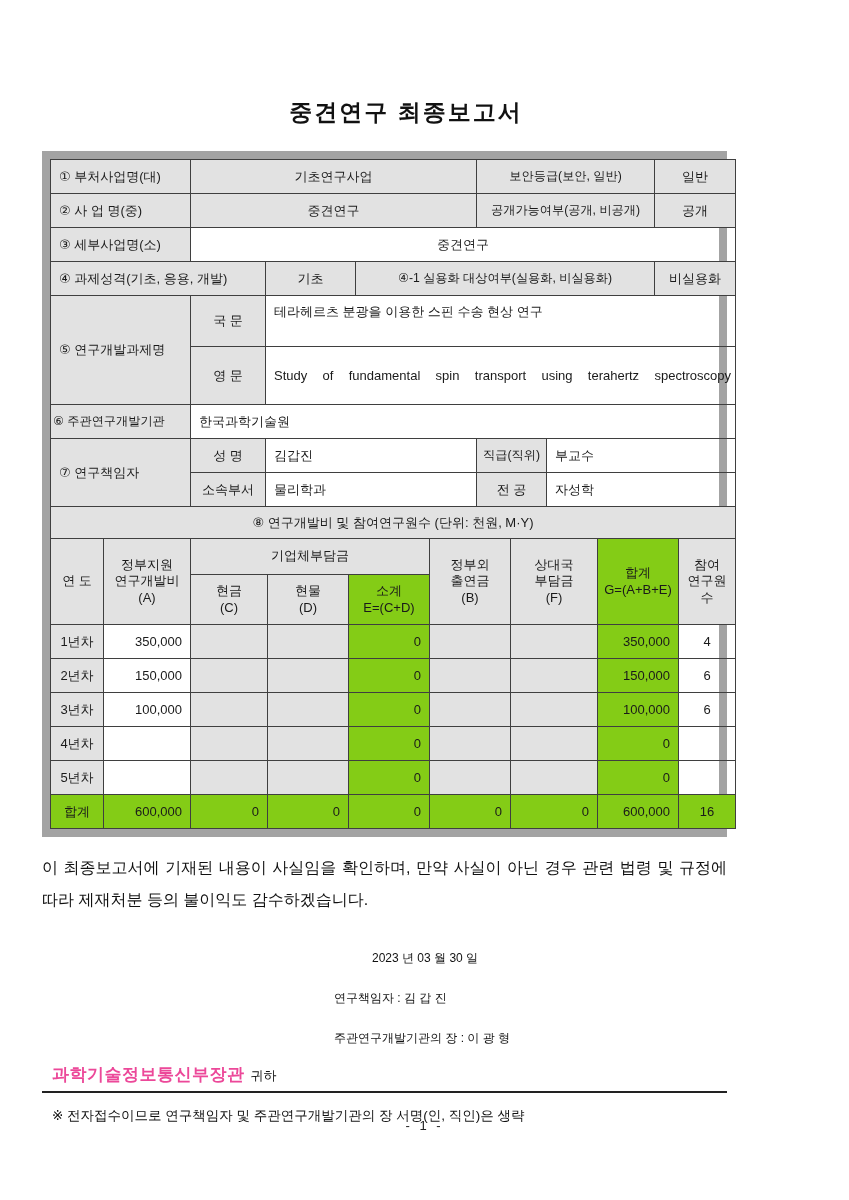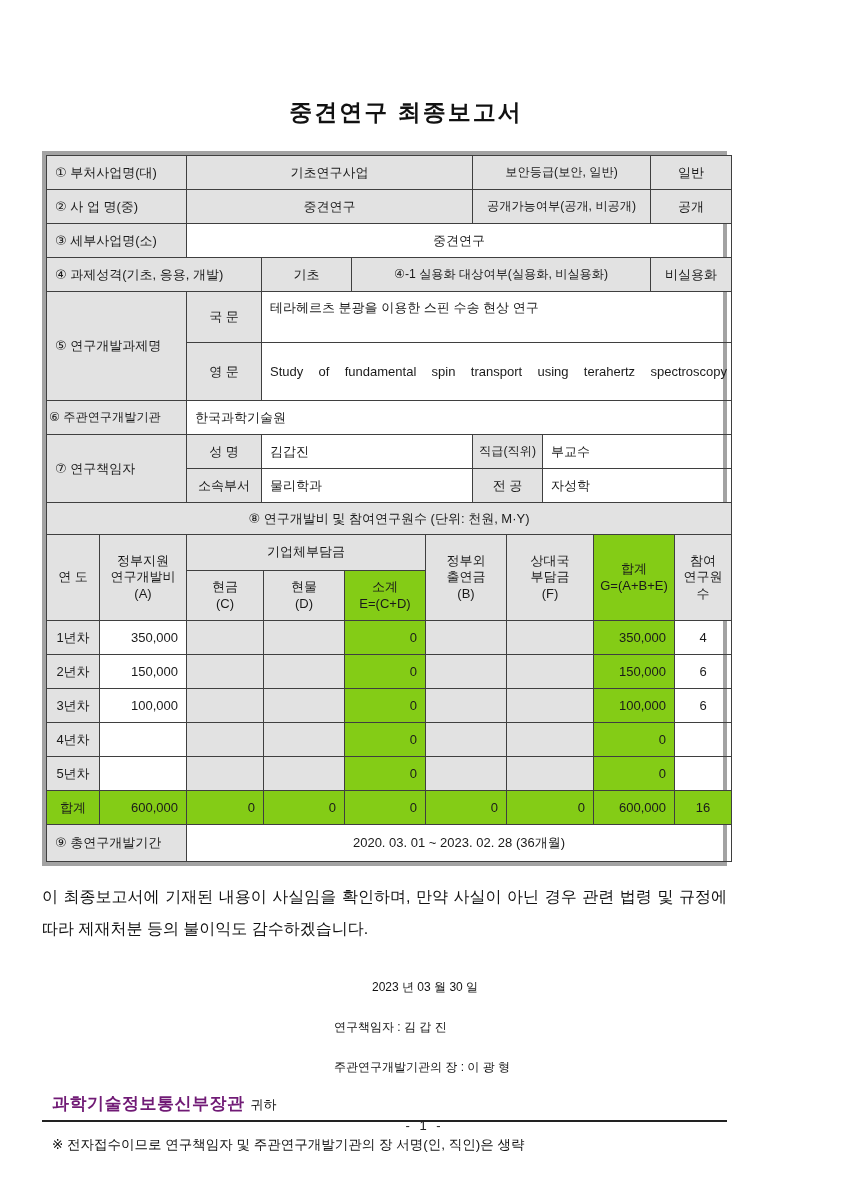--- a/index.html
+++ b/index.html
@@ -17,21 +17,21 @@
   .doc-title {
     text-align: center;
     font-size: 23px;
     font-weight: bold;
     letter-spacing: 2px;
     margin-bottom: 23px;
     color: #111;
   }
   .tables {
     width: 685px;
-    border: 4px solid #a3a3a3;
+    border: 8px solid #a3a3a3;
   }
   table {
     width: 685px;
     border-collapse: collapse;
     table-layout: fixed;
   }
   table + table { margin-top: -1px; }
   td {
     border: 1px solid #3f3f3f;
     font-size: 13px;
@@ -63,21 +63,21 @@
   }
   .sig { margin-top: 34px; padding-left: 292px; font-size: 12px; color: #111; }
   .sig-date { padding-left: 38px; }
   .sig-line { margin-top: 23px; }
   .recipient {
     width: 685px;
     margin-top: 16px;
     padding: 0 0 5px 10px;
     border-bottom: 2px solid #222;
   }
-  .recipient-name { font-size: 17px; font-weight: 600; letter-spacing: 0.5px; color: #701a75; }
+  .recipient-name { font-size: 17px; font-weight: 600; letter-spacing: 0.5px; color: #ec4899; }
   .recipient-suffix { font-size: 13px; margin-left: 6px; color: #111; }
   .footnote {
     width: 685px;
     margin-top: 14px;
     padding-left: 10px;
     font-size: 13.5px;
     color: #111;
   }
   .page-footer {
     position: absolute;
@@ -265,32 +265,20 @@
         <td class="o num">0</td>
         <td class="o num">0</td>
         <td class="o num">0</td>
         <td class="o num">0</td>
         <td class="o num">600,000</td>
         <td class="o ctr">16</td>
       </tr>
     </tbody>
       </table>
 
-    <table>
-      <colgroup>
-          <col style="width:140px">
-          <col style="width:545px">
-        </colgroup>
-      <tbody>
-          <tr class="h37">
-        <td class="g lbl">⑨ 총연구개발기간</td>
-        <td class="ctr">2020. 03. 01 ~ 2023. 02. 28 (36개월)</td>
-      </tr>
-    </tbody>
-      </table>
 
   </div>
 
   <p class="declaration">이 최종보고서에 기재된 내용이 사실임을 확인하며, 만약 사실이 아닌 경우 관련 법령 및 규정에 따라 제재처분 등의 불이익도 감수하겠습니다.</p>
 
   <div class="sig">
     <div class="sig-date">2023 년  03 월  30 일</div>
     <div class="sig-line">연구책임자 : 김 갑 진</div>
     <div class="sig-line">주관연구개발기관의 장 :  이 광 형</div>
   </div>

